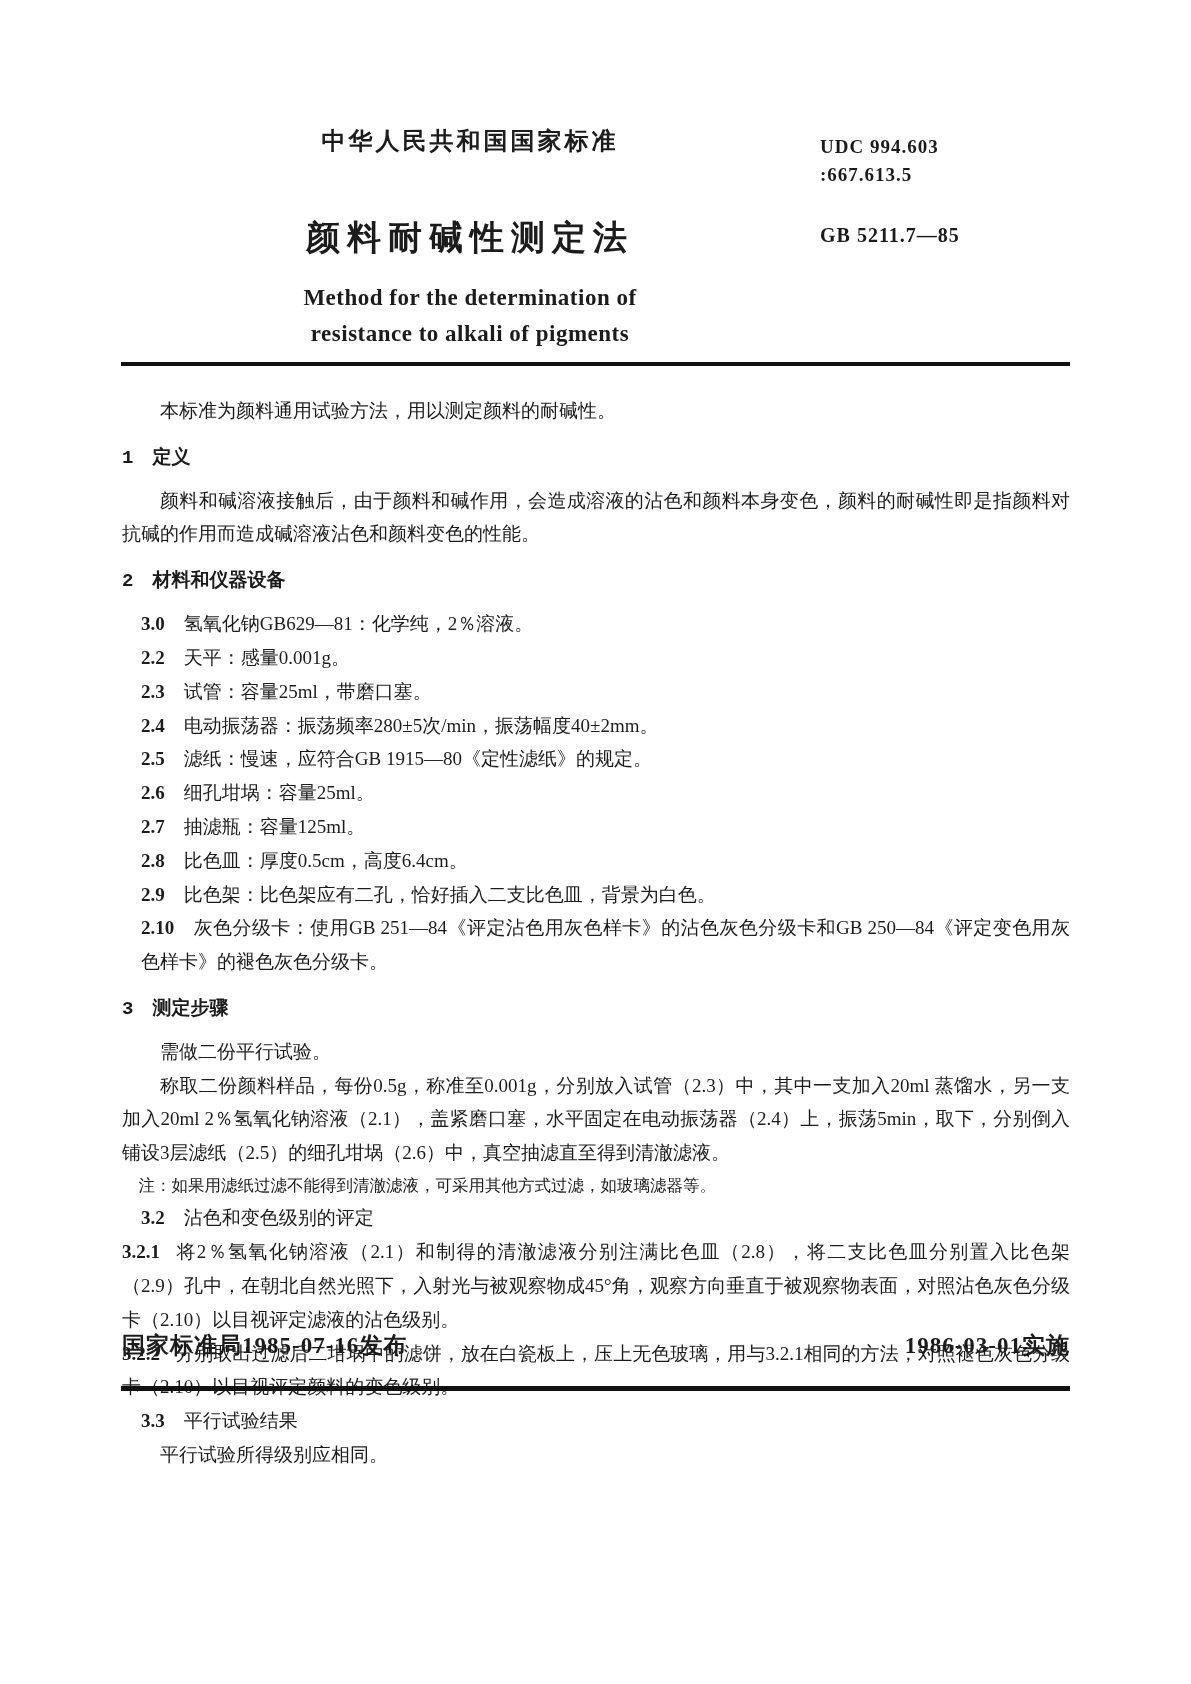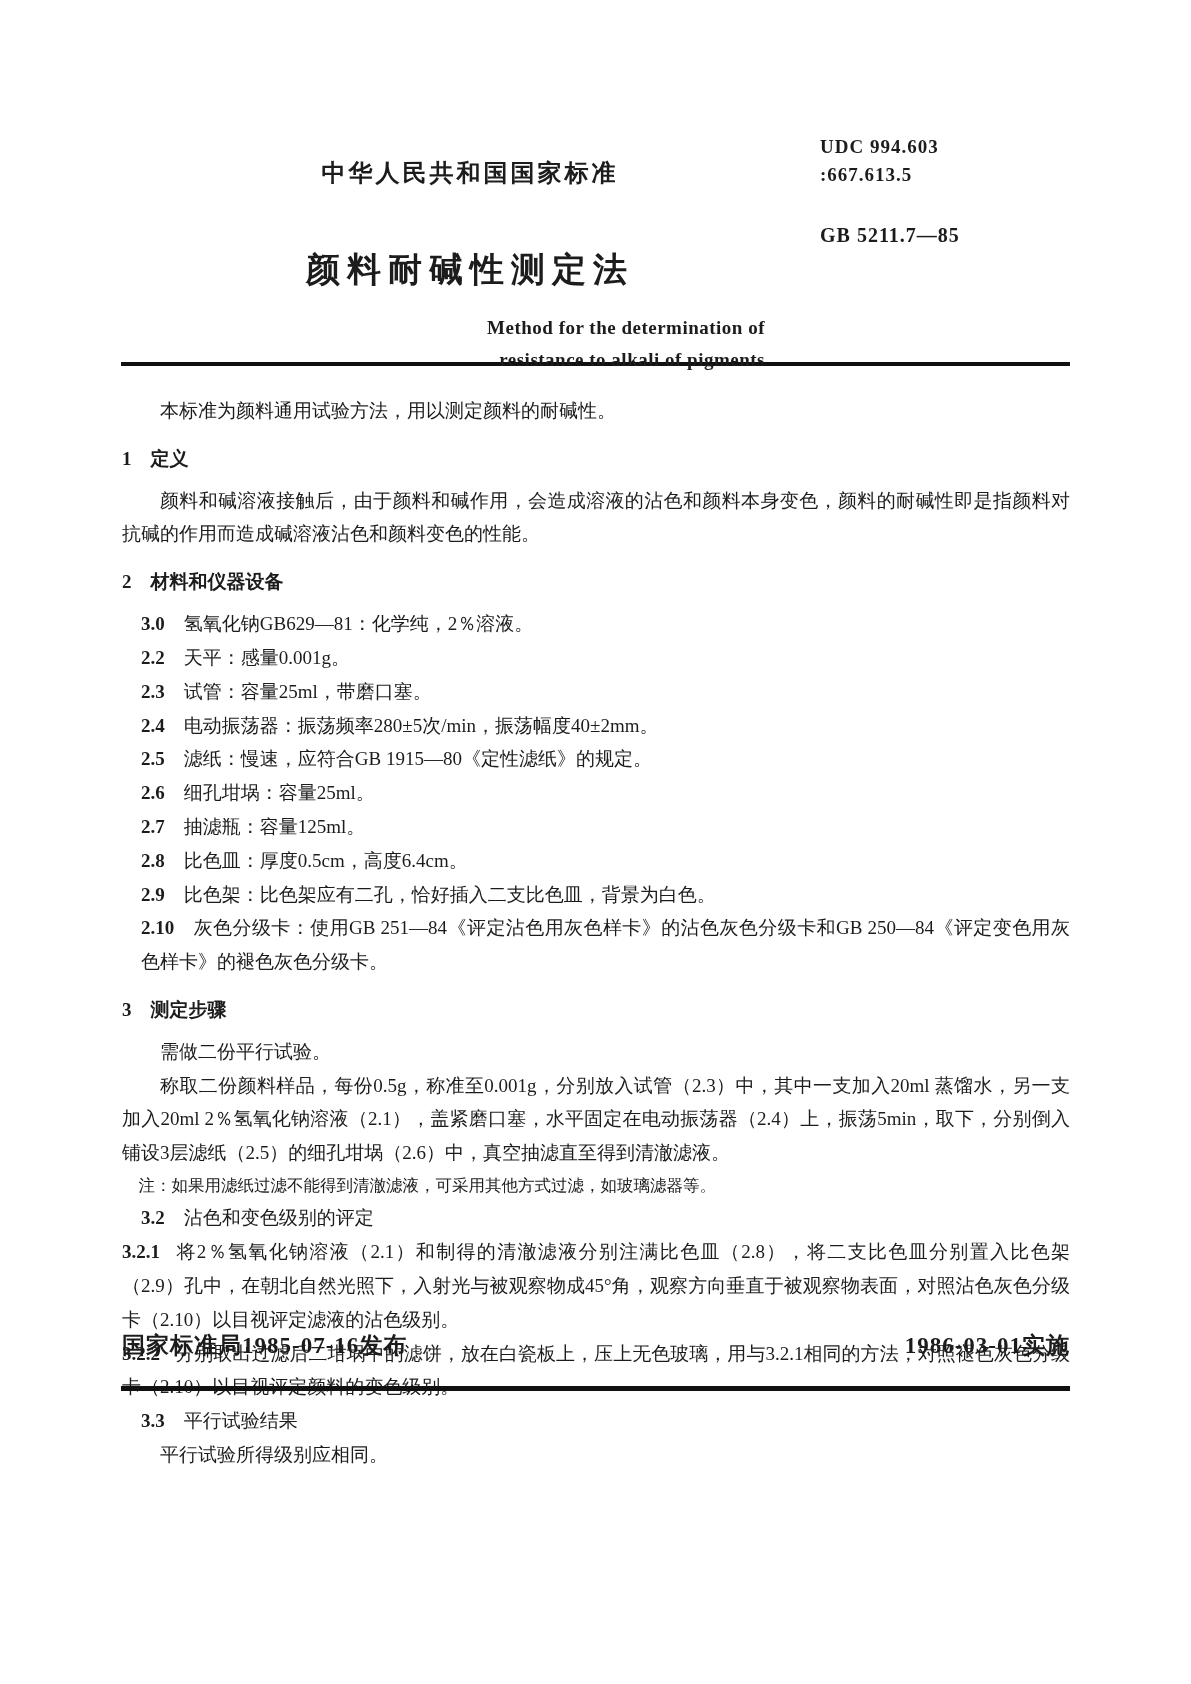--- a/index.html
+++ b/index.html
@@ -26,34 +26,32 @@
     position: absolute;
     left: 175px;
     top: 125px;
     width: 590px;
     text-align: center;
   }
   .std-label {
     font-size: 24px;
     font-weight: bold;
     letter-spacing: 3px;
-    margin-top: 32px;
   }
   .title-cn {
     margin: 58px 0 0 0;
     font-size: 34px;
     font-weight: bold;
     letter-spacing: 7px;
   }
   .title-en {
     margin-top: 10px;
-    font-size: 19px;
+    font-size: 23px;
     font-weight: bold;
     letter-spacing: 0.5px;
-    text-align: right;
   }
   .title-en.first { margin-top: 24px; }
   .header-right {
     position: absolute;
     left: 820px;
     top: 133px;
     width: 260px;
   }
   .udc {
     font-size: 19px;
@@ -82,20 +80,21 @@
   }
   .para {
     margin: 0;
     text-indent: 2em;
   }
   .sec-heading {
     margin: 14px 0 8px 0;
     font-size: 19px;
     font-weight: bold;
     text-indent: 0;
+    font-family: Liberation Mono, monospace;
   }
   .clause {
     margin: 0;
     padding-left: 1em;
     text-indent: 0;
   }
   .clause .num {
     font-weight: bold;
     margin-right: 1em;
   }

